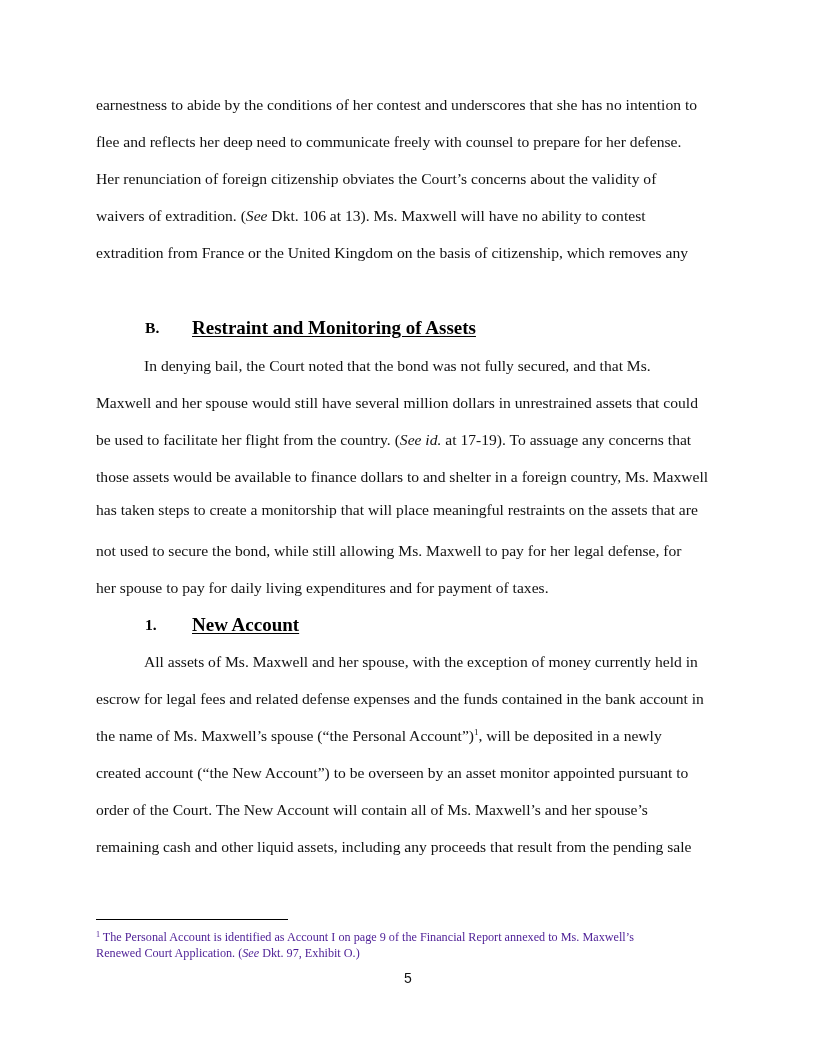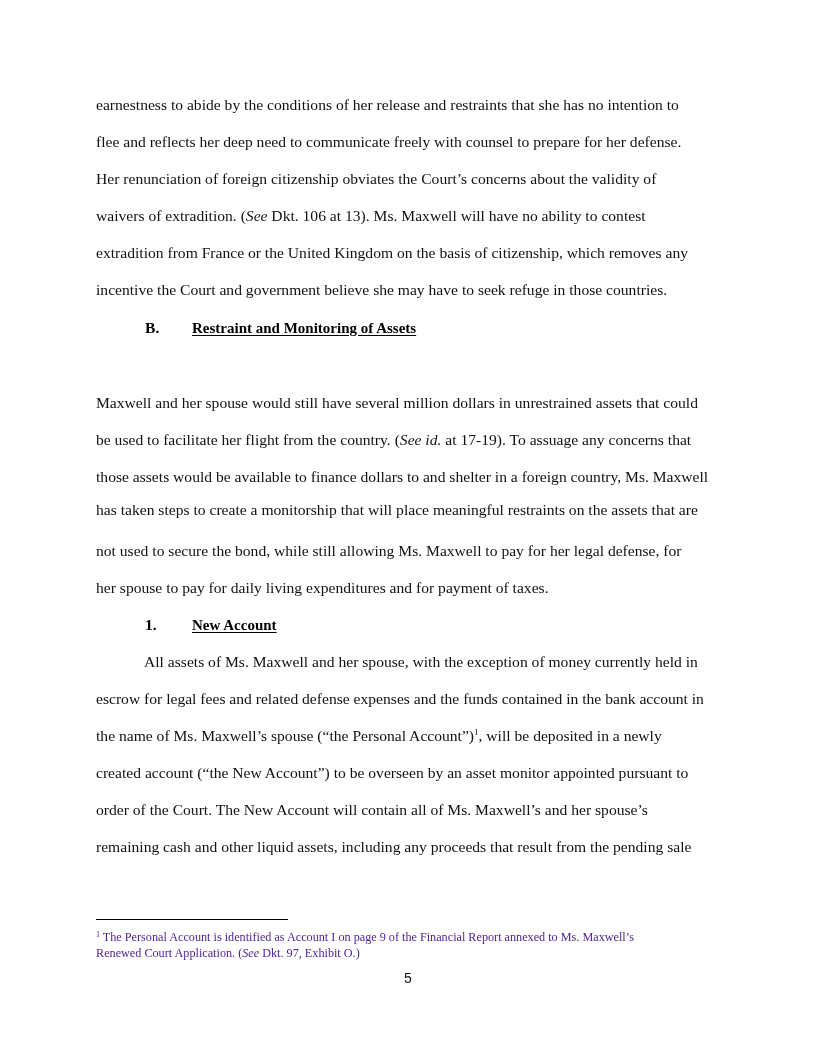--- a/index.html
+++ b/index.html
@@ -12,21 +12,21 @@
     .line {
       position: absolute; left: 96px; width: 624px;
       font-size: 15.6px; line-height: 20px; white-space: nowrap;
       color: #111111;
     }
     .indent { left: 144px; }
     .heading-num {
       position: absolute; left: 145px; font-weight: bold; font-size: 15.6px; line-height: 20px;
     }
     .heading-text {
-      position: absolute; left: 192px; font-weight: bold; font-size: 15px; line-height: 20px;
+      position: absolute; left: 192px; font-weight: bold; font-size: 19px; line-height: 20px;
       text-decoration: underline; text-underline-offset: 2px;
     }
     i { font-style: italic; }
     sup { font-size: 9px; vertical-align: 6px; line-height: 0; }
     .fn-rule {
       position: absolute; left: 96px; top: 919px; width: 192px; height: 0;
       border-top: 1px solid #000;
     }
     .fn {
       position: absolute; left: 96px; width: 624px;
@@ -36,34 +36,34 @@
     .page-num {
       position: absolute; top: 970px; left: 0; width: 816px; text-align: center;
       font-family: "Liberation Sans", "DejaVu Sans", sans-serif; font-size: 14px; color: #111;
     }
   </style>
 </head>
 <body>
 
 <div class="page">
 
-  <div class="line" style="top:95px">earnestness to abide by the conditions of her release and restraints that she has no intention to</div>
+  <div class="line" style="top:95px">earnestness to abide by the conditions of her contest and underscores that she has no intention to</div>
   <div class="line" style="top:132px">flee and reflects her deep need to communicate freely with counsel to prepare for her defense.</div>
   <div class="line" style="top:169px">Her renunciation of foreign citizenship obviates the Court’s concerns about the validity of</div>
   <div class="line" style="top:206px">
     <span>waivers of extradition.  (</span><i>See</i><span> Dkt. 106 at 13).  Ms. Maxwell will have no ability to contest</span>
   </div>
   <div class="line" style="top:243px">extradition from France or the United Kingdom on the basis of citizenship, which removes any</div>
-  <div class="line" style="top:280px">incentive the Court and government believe she may have to seek refuge in those countries.</div>
 
   <div>
     <span class="heading-num" style="top:318px">B.</span>
     <span class="heading-text" style="top:318px">Restraint and Monitoring of Assets</span>
   </div>
 
+  <div class="line indent" style="top:356px">In denying bail, the Court noted that the bond was not fully secured, and that Ms.</div>
   <div class="line" style="top:393px">Maxwell and her spouse would still have several million dollars in unrestrained assets that could</div>
   <div class="line" style="top:430px">
     <span>be used to facilitate her flight from the country.  (</span><i>See id.</i><span> at 17-19).  To assuage any concerns that</span>
   </div>
   <div class="line" style="top:467px">those assets would be available to finance dollars to and shelter in a foreign country, Ms. Maxwell</div>
   <div class="line" style="top:500px">has taken steps to create a monitorship that will place meaningful restraints on the assets that are</div>
   <div class="line" style="top:541px">not used to secure the bond, while still allowing Ms. Maxwell to pay for her legal defense, for</div>
   <div class="line" style="top:578px">her spouse to pay for daily living expenditures and for payment of taxes.</div>
 
   <div>

